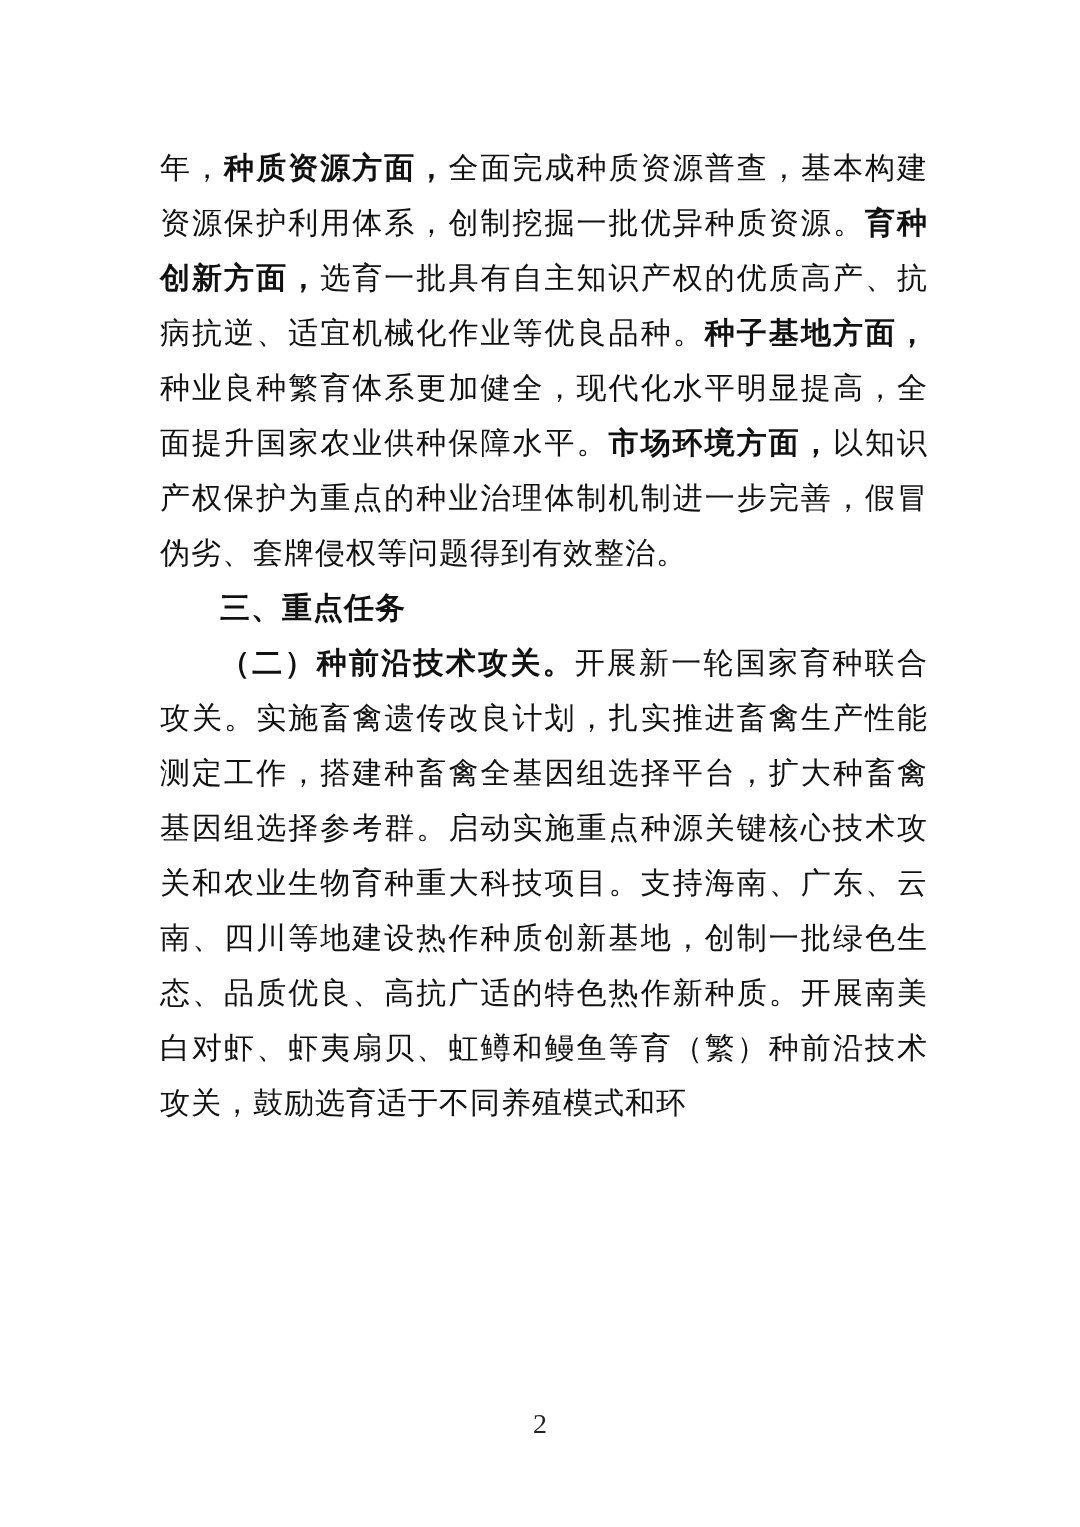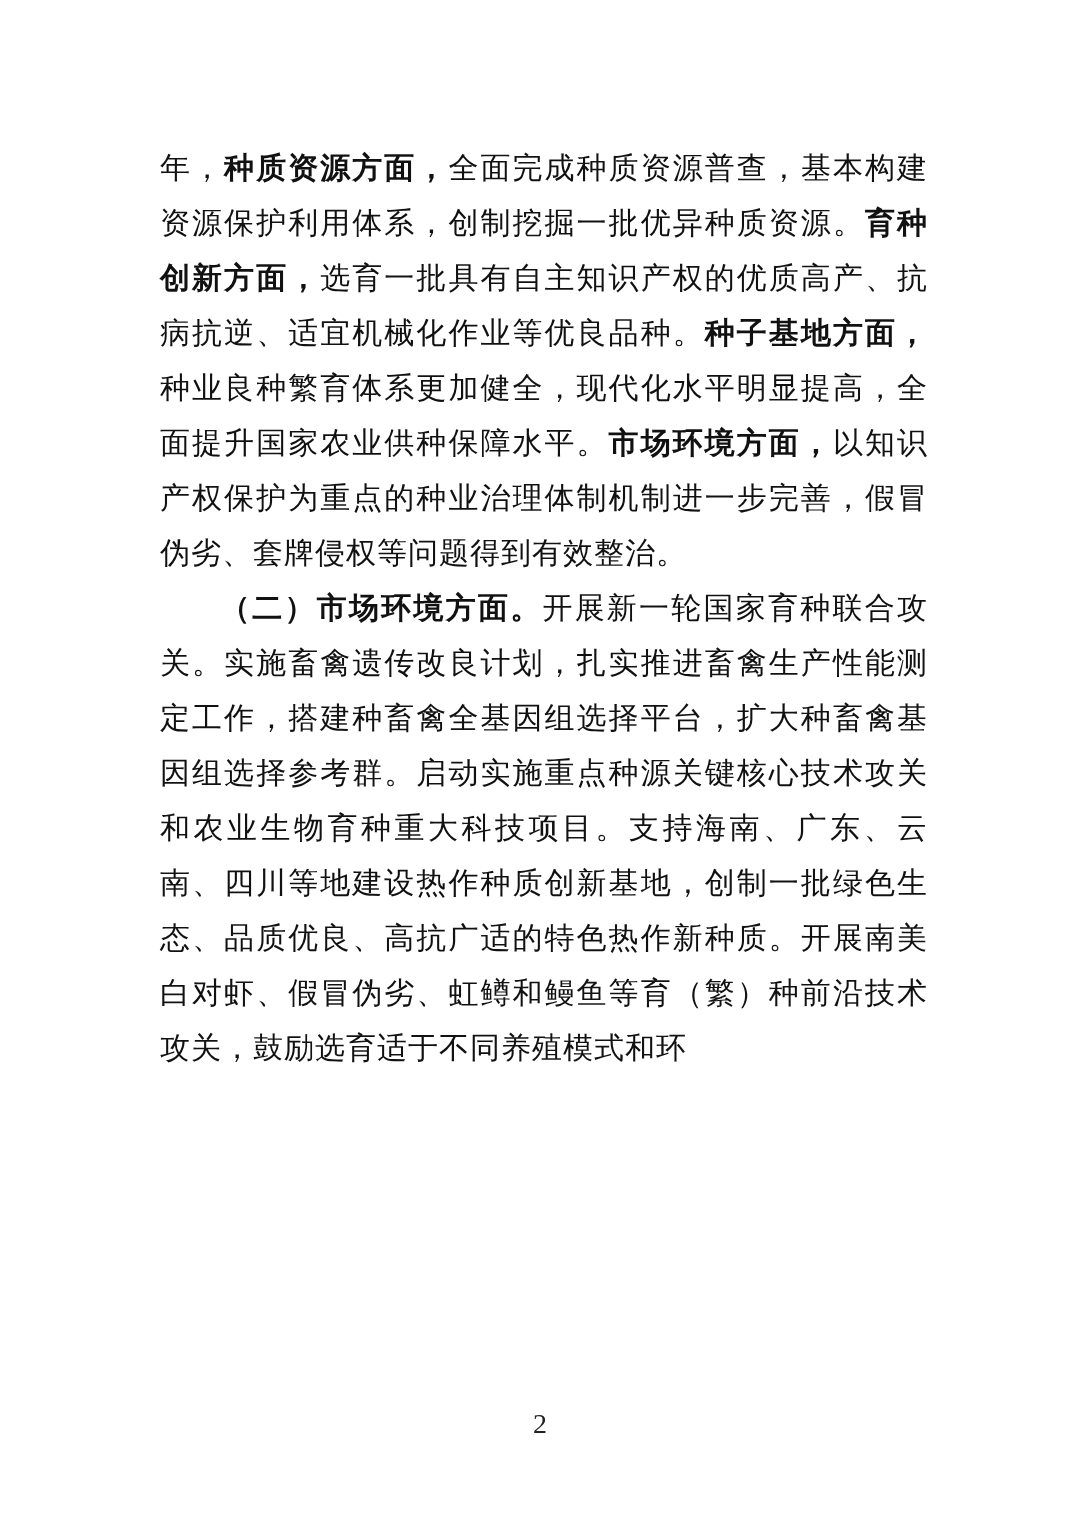--- a/index.html
+++ b/index.html
@@ -64,21 +64,22 @@
 </style>
 </head>
 <body>
 
 <div class="page">
 
   <div class="doc-body">
 
     <p class="para"><span>年，</span><span class="bold">种质资源方面，</span><span>全面完成种质资源普查，基本构建资源保护利用体系，创制挖掘一批优异种质资源。</span><span class="bold">育种创新方面，</span><span>选育一批具有自主知识产权的优质高产、抗病抗逆、适宜机械化作业等优良品种。</span><span class="bold">种子基地方面，</span><span>种业良种繁育体系更加健全，现代化水平明显提高，全面提升国家农业供种保障水平。</span><span class="bold">市场环境方面，</span><span>以知识产权保护为重点的种业治理体制机制进一步完善，假冒伪劣、套牌侵权等问题得到有效整治。</span></p>
 
+    <h2 class="section-heading" style="font-size:30px;">三、重点任务</h2>
 
 
-    <p class="para indented"><span class="bold">（二）市场环境方面。</span><span>开展新一轮国家育种联合攻关。实施畜禽遗传改良计划，扎实推进畜禽生产性能测定工作，搭建种畜禽全基因组选择平台，扩大种畜禽基因组选择参考群。启动实施重点种源关键核心技术攻关和农业生物育种重大科技项目。支持海南、广东、云南、四川等地建设热作种质创新基地，创制一批绿色生态、品质优良、高抗广适的特色热作新种质。开展南美白对虾、假冒伪劣、虹鳟和鳗鱼等育（繁）种前沿技术攻关，鼓励选育适于不同养殖模式和环</span></p>
+    <p class="para indented"><span class="bold">（二）种前沿技术攻关。</span><span>开展新一轮国家育种联合攻关。实施畜禽遗传改良计划，扎实推进畜禽生产性能测定工作，搭建种畜禽全基因组选择平台，扩大种畜禽基因组选择参考群。启动实施重点种源关键核心技术攻关和农业生物育种重大科技项目。支持海南、广东、云南、四川等地建设热作种质创新基地，创制一批绿色生态、品质优良、高抗广适的特色热作新种质。开展南美白对虾、虾夷扇贝、虹鳟和鳗鱼等育（繁）种前沿技术攻关，鼓励选育适于不同养殖模式和环</span></p>
 
   </div>
 
   <div class="page-footer">2</div>
 
 </div>
 
 </body></html>

